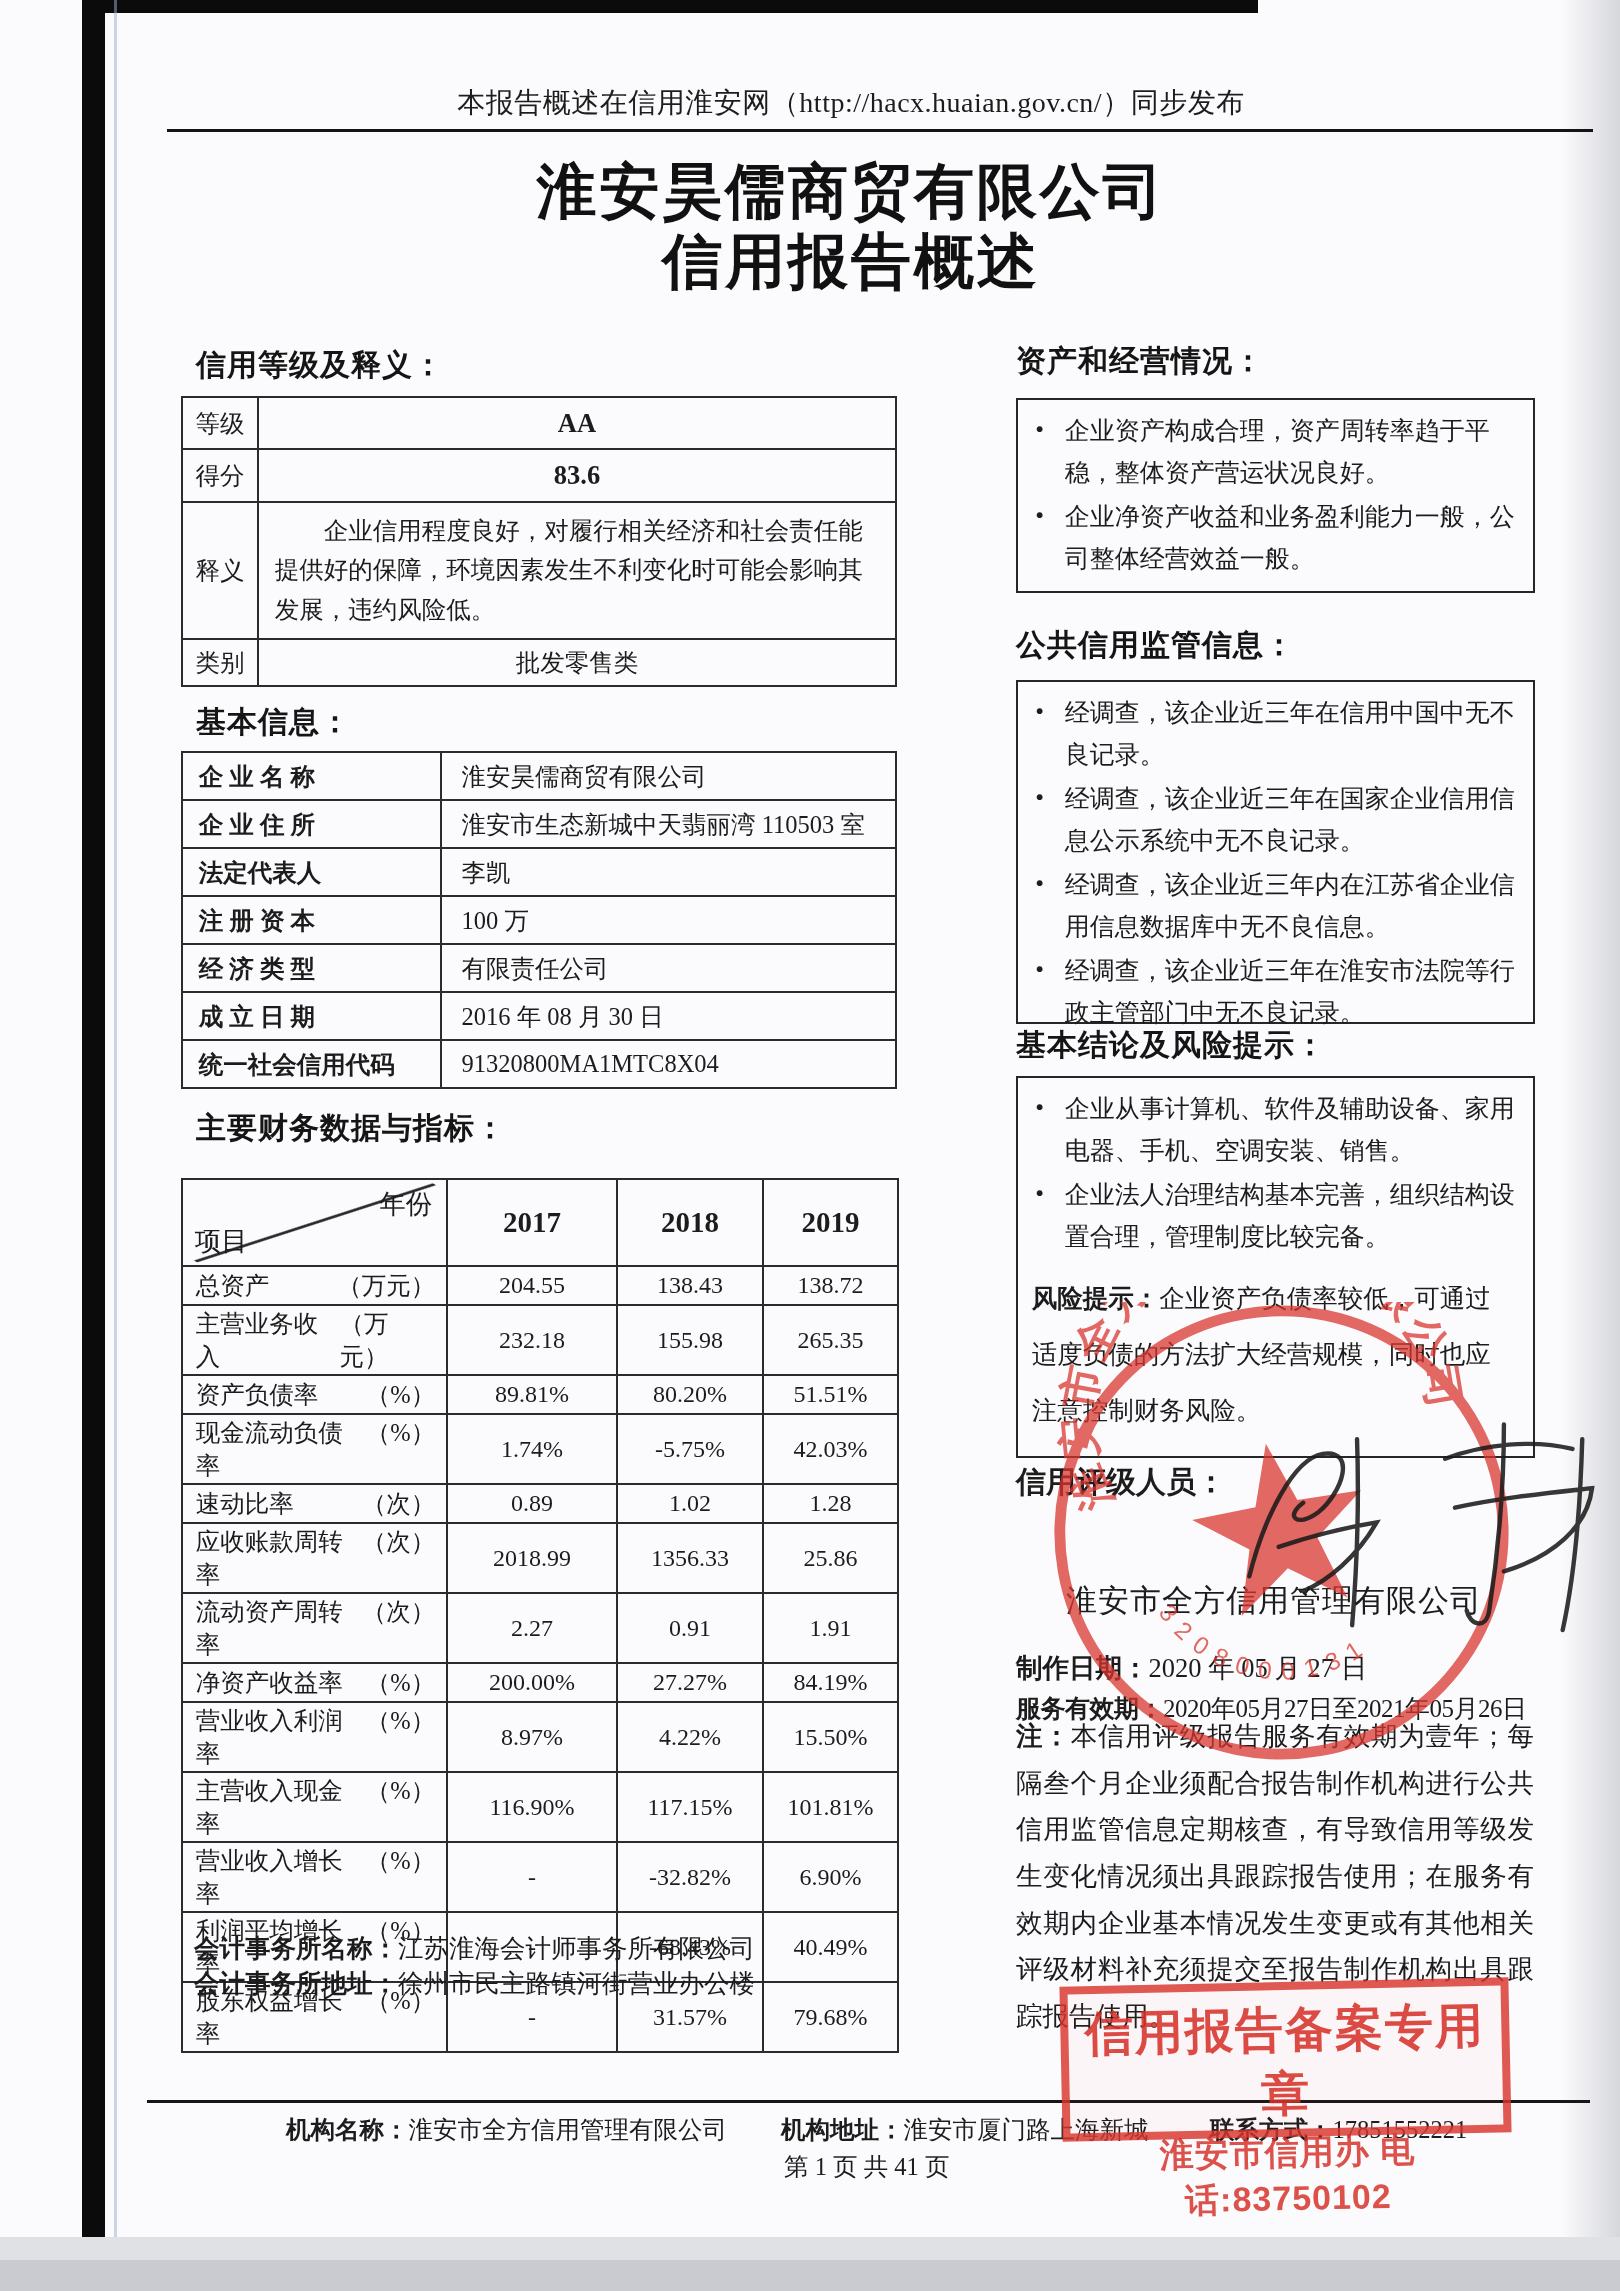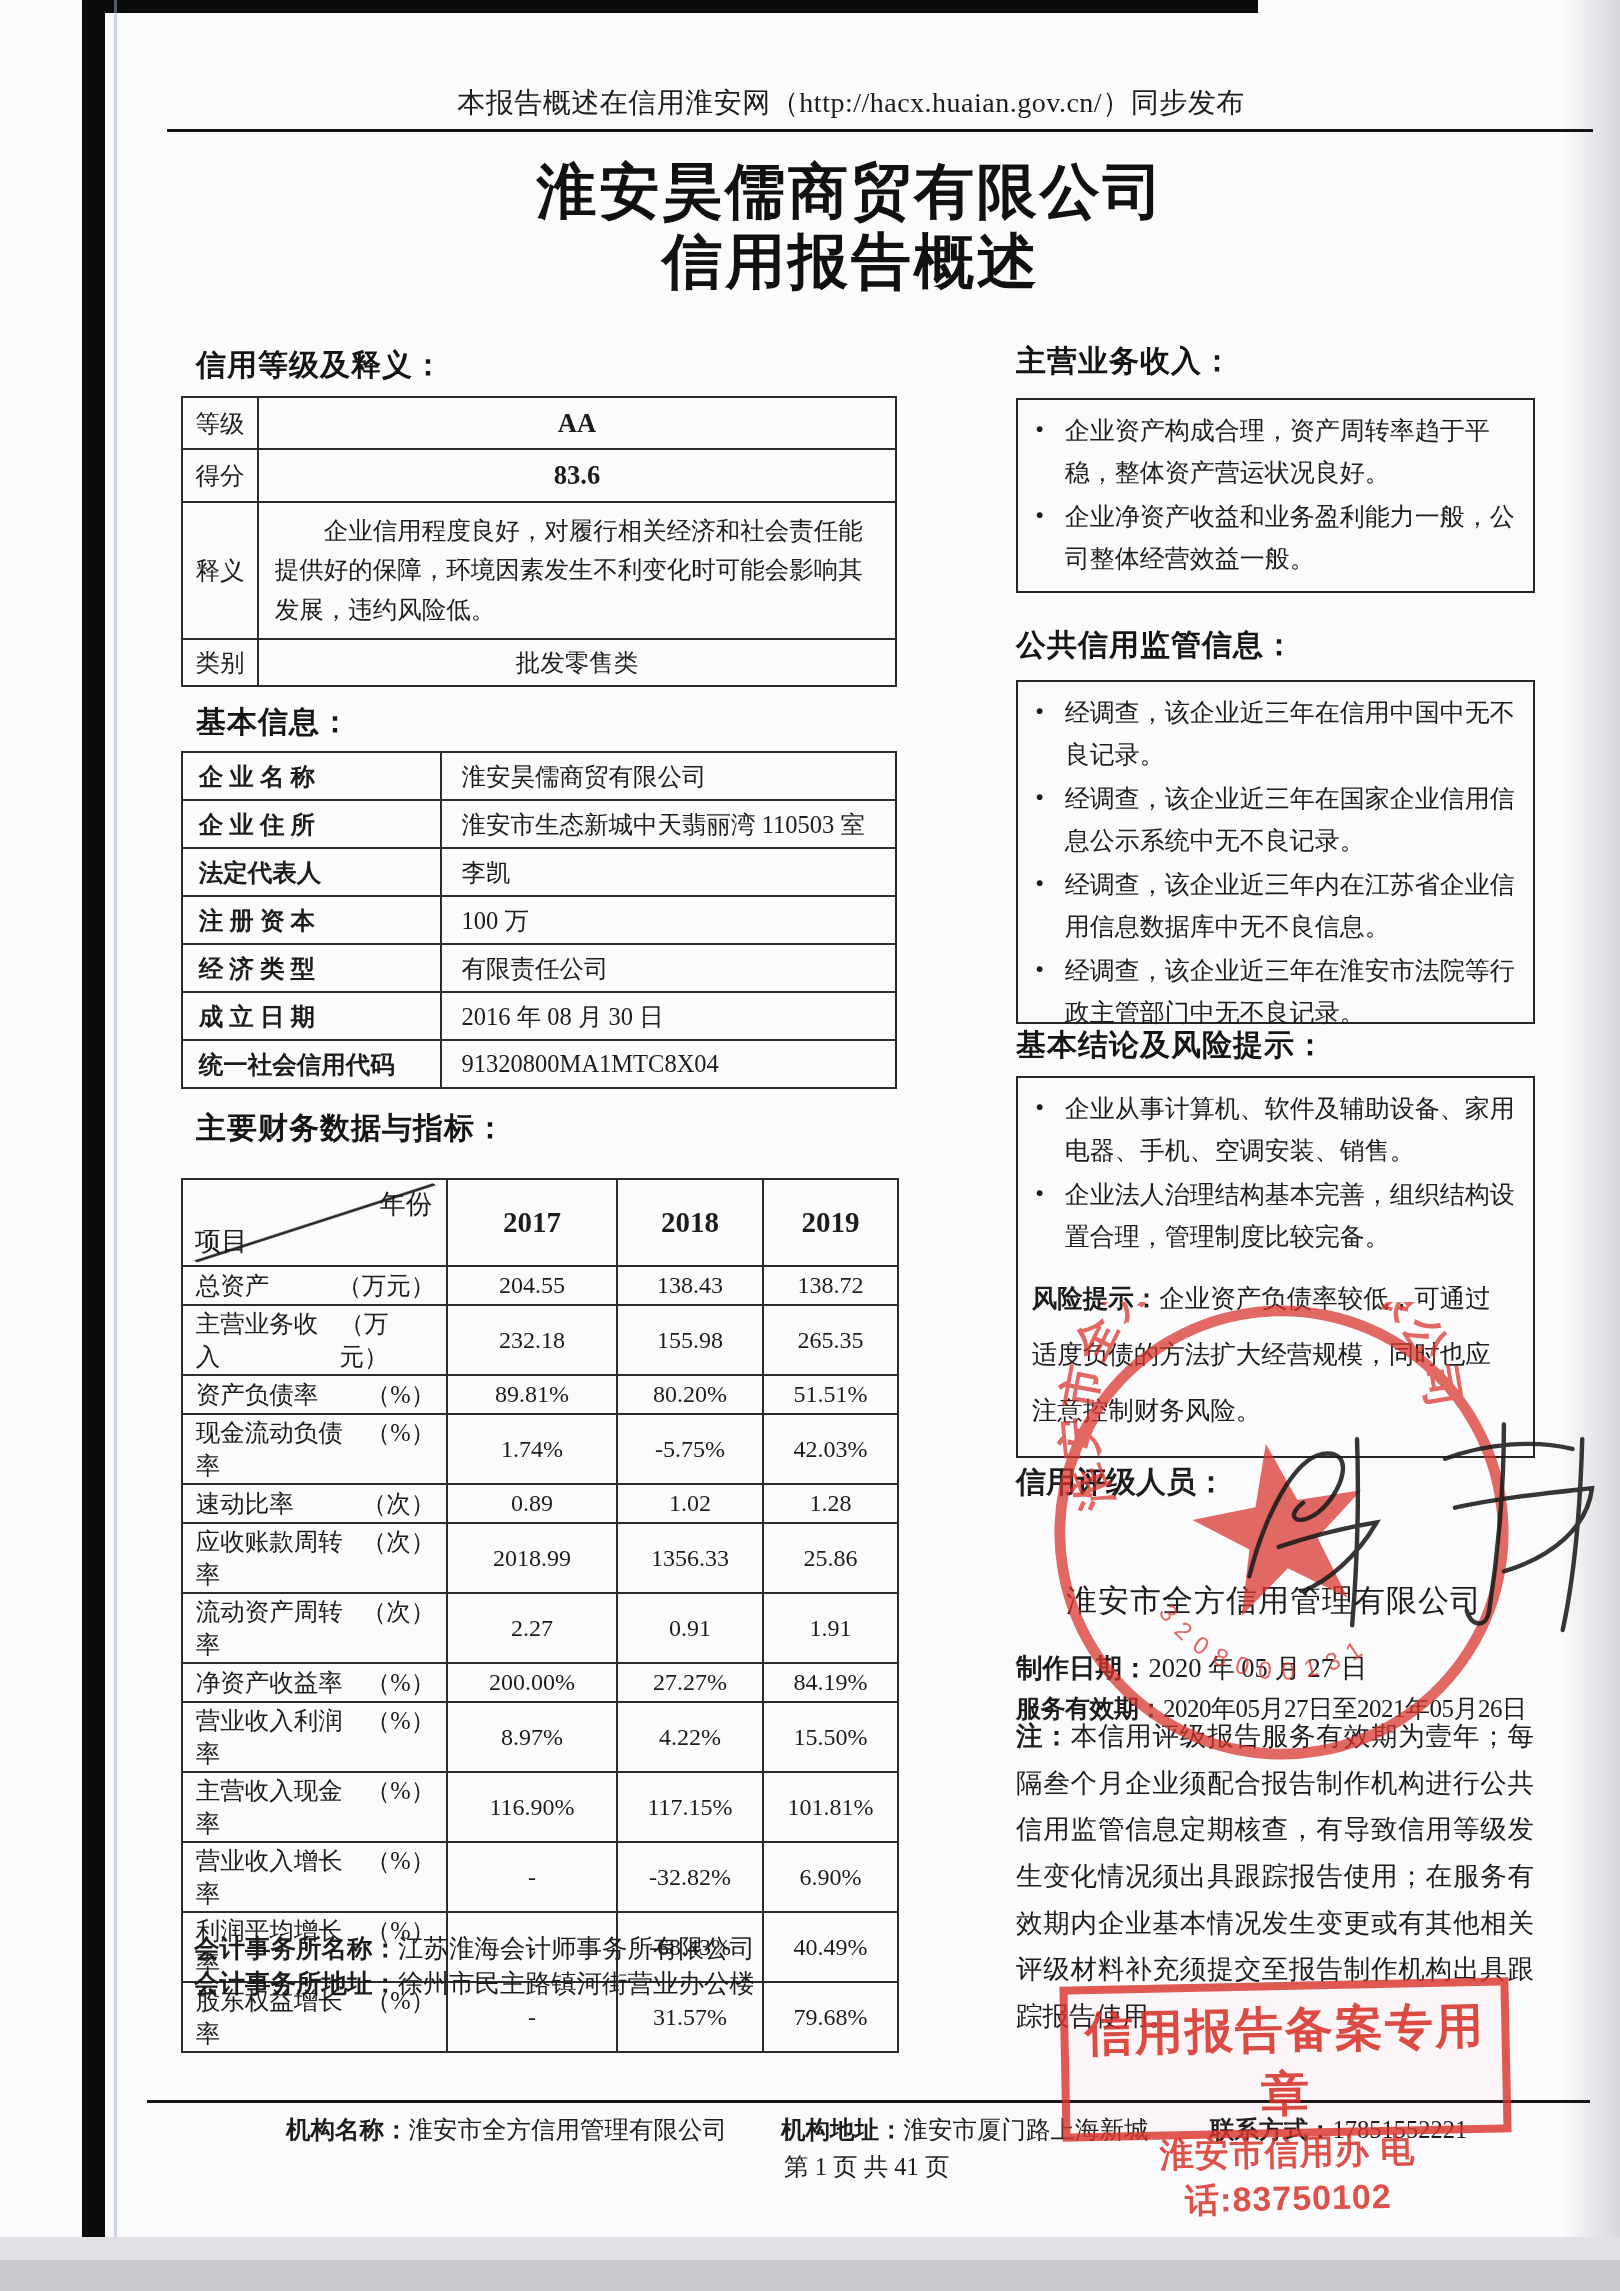--- a/index.html
+++ b/index.html
@@ -337,21 +337,21 @@
   </tbody>
     </table>
 
   <div class="acct" style="top:1931px;">
     <span class="blab">会计事务所名称：</span><span>江苏淮海会计师事务所有限公司</span>
   </div>
   <div class="acct" style="top:1966px;">
     <span class="blab">会计事务所地址：</span><span>徐州市民主路镇河街营业办公楼</span>
   </div>
 
-  <h2 class="sect" style="left:1016px; top:341px;">主营业务收入：</h2>
+  <h2 class="sect" style="left:1016px; top:341px;">资产和经营情况：</h2>
   <div class="box" style="top:398px; height:195px;">
     <ul class="bullets">
       <li><span>企业资产构成合理，资产周转率趋于平稳，整体资产营运状况良好。</span></li>
       <li><span>企业净资产收益和业务盈利能力一般，公司整体经营效益一般。</span></li>
     </ul>
   </div>
 
   <h2 class="sect" style="left:1016px; top:625px;">公共信用监管信息：</h2>
   <div class="box" style="top:680px; height:344px;">
     <ul class="bullets" style="line-height:1.6;">

